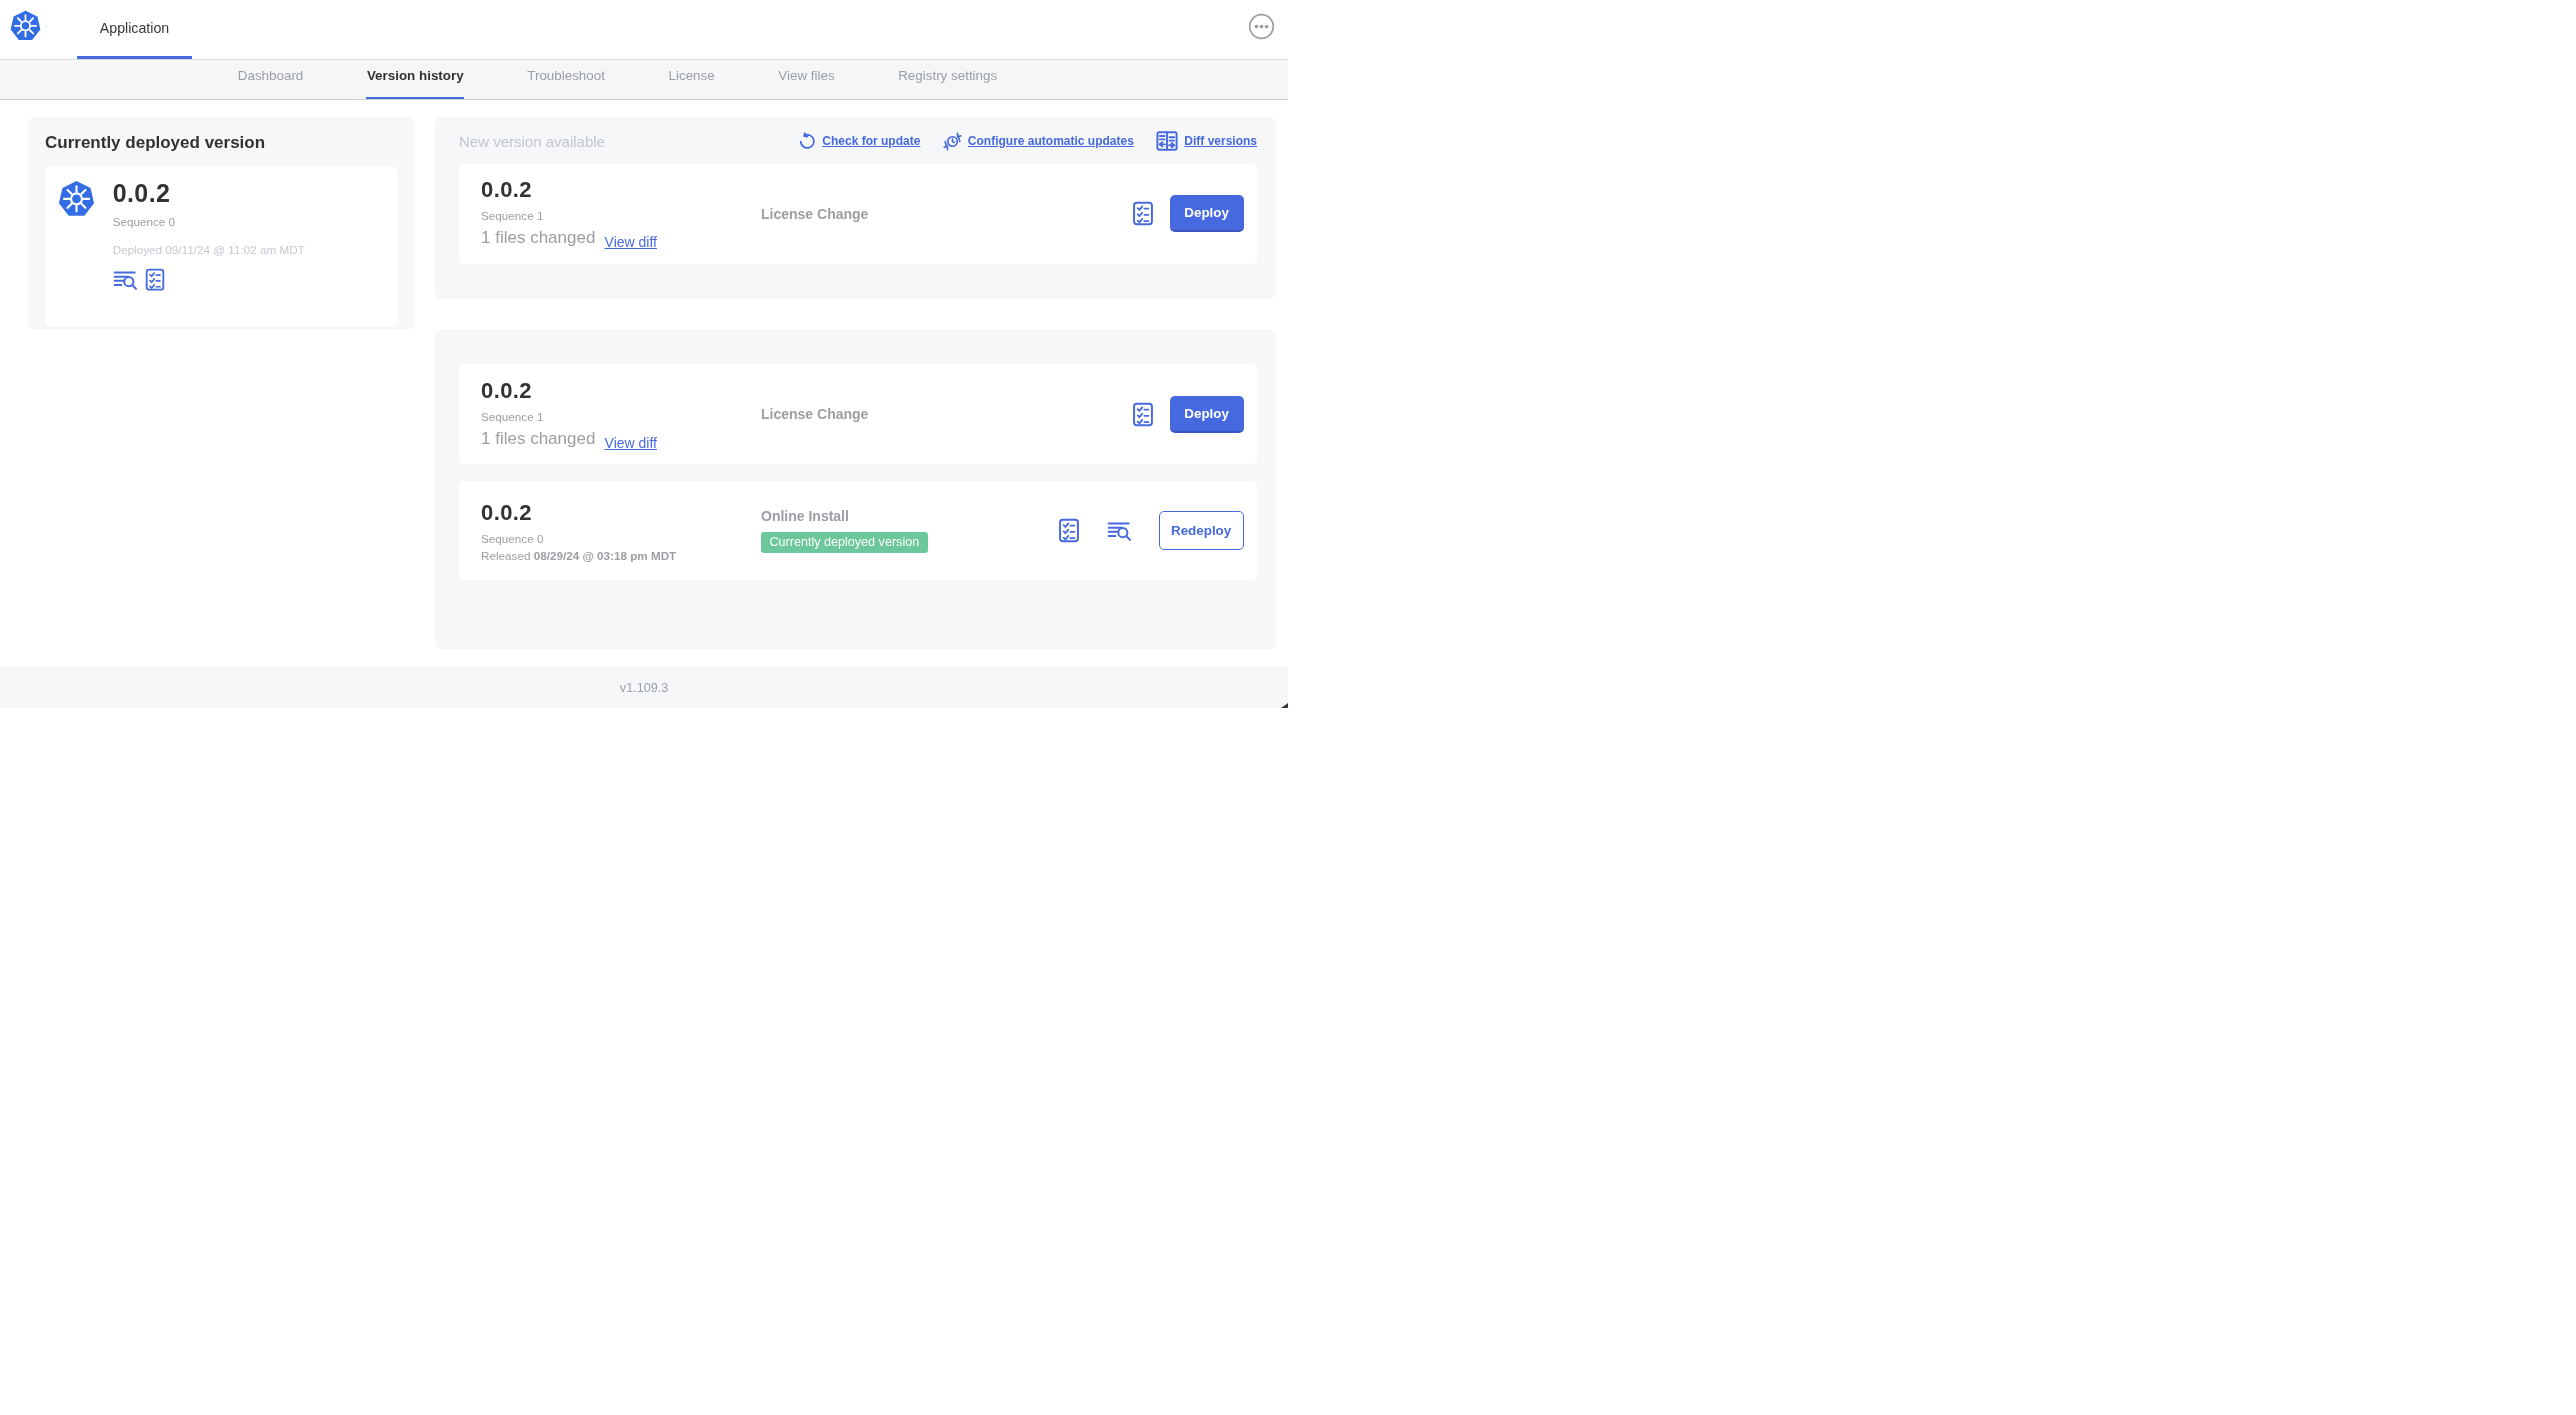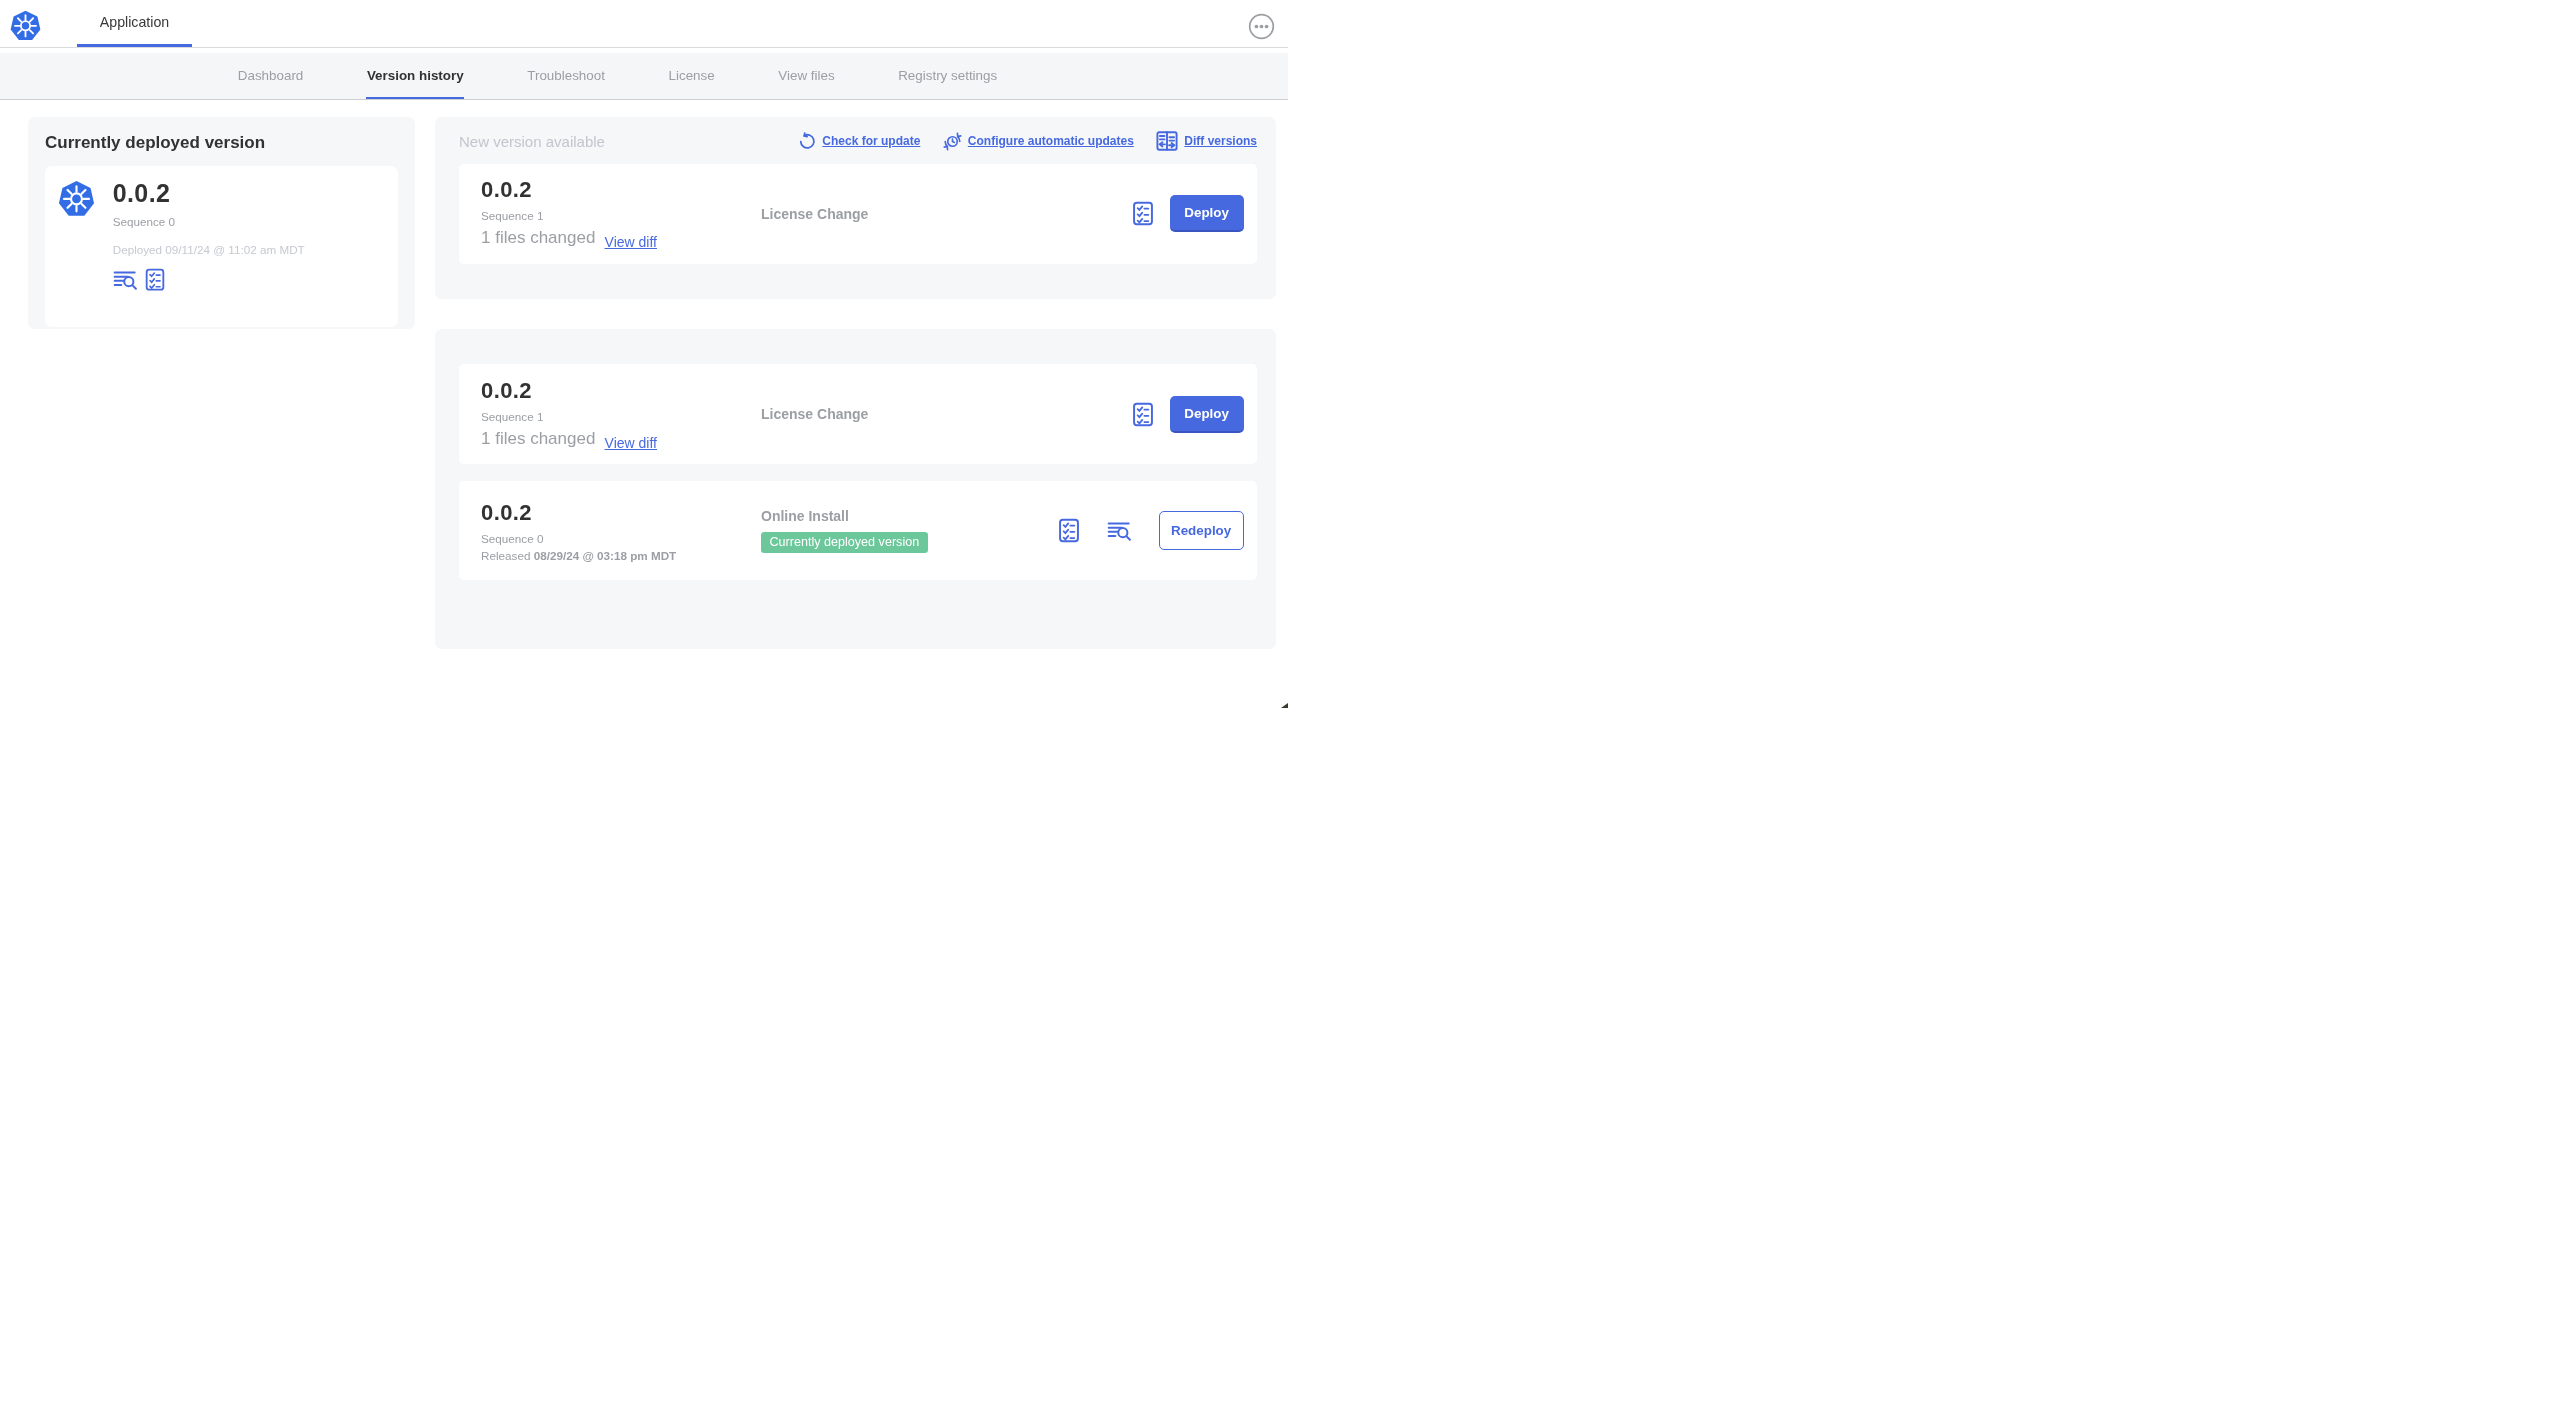--- a/index.html
+++ b/index.html
@@ -2,21 +2,21 @@
 <html style="font-size:13.4px"><head>
 <meta charset="utf-8">
 <style>
   * { margin:0; padding:0; box-sizing:border-box; }
   html,body { width:1288px; height:708px; }
   body { font-family:"Liberation Sans", sans-serif; background:#fff; position:relative; overflow:hidden; }
 
   .page { position:absolute; inset:0; background:#fff; }
 
   
-  .header { position:absolute; top:0; left:0; width:100%; height:48px; background:#fff;
+  .header { position:absolute; top:0; left:0; width:100%; height:60px; background:#fff;
             border-bottom:0.8px solid #d8dbde; display:flex; align-items:stretch; z-index:3; }
   .logo-wrap { width:33px; height:33px; margin:9.2px 0 0 9.2px; flex:0 0 auto; }
   .logo-wrap svg { width:33px; height:33px; display:block; }
   .app-tab { margin-left:35px; display:flex; align-items:center; padding:0 22.6px;
              border-bottom:3.3px solid #4769e0; color:#383838; font-size:14.2px; font-weight:500; cursor:pointer; }
   .menu-btn { position:absolute; right:13.4px; top:12.6px; width:27px; height:27px; background:none; border:none; cursor:pointer; padding:0; }
   .menu-btn svg { width:27px; height:27px; display:block; }
 
   
   .nav { position:absolute; top:53px; left:0; width:100%; height:47px; background:#f4f6f8;
@@ -344,16 +344,19 @@
                   <line x1="23.2" y1="19.2" x2="27.5" y2="23.5"></line>
               </g>
             </svg>
           </button>
           <button class="btn-outline">Redeploy</button>
         </div>
       </div>
     </div>
   </div>
 
+  <div class="footer">
+    <span class="footer-ver">v1.109.3</span>
+  </div>
 
   <div class="cursor-artifact"></div>
 </div>
 
 
 </body></html>

